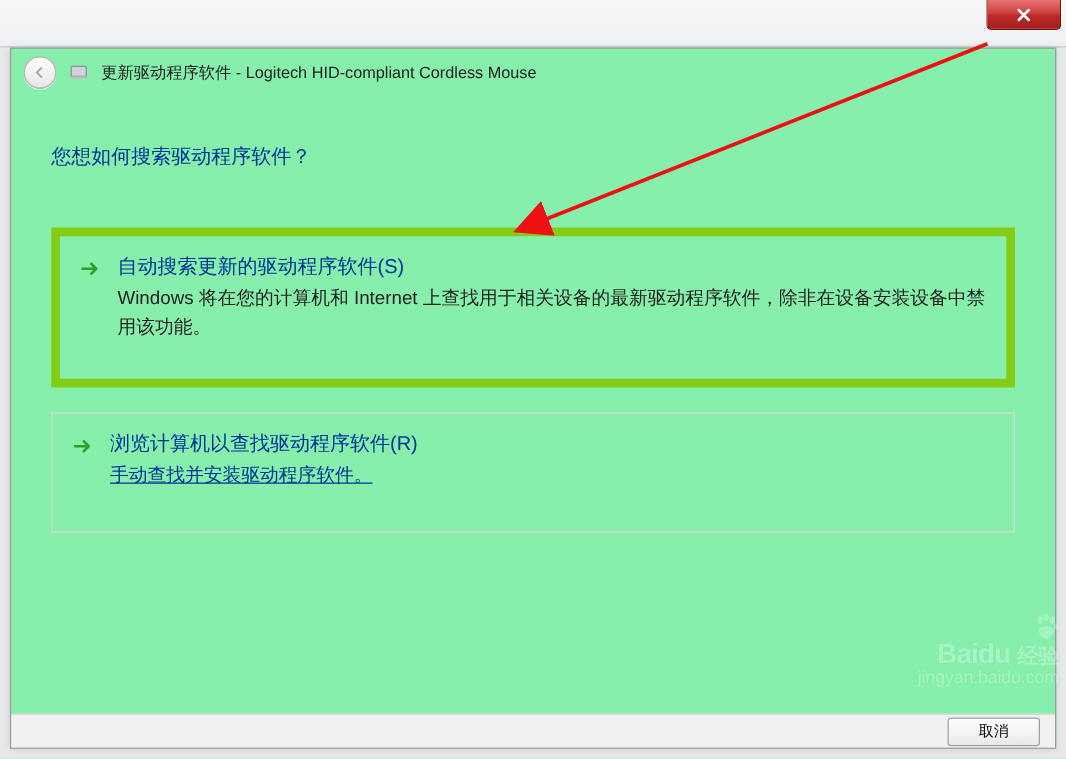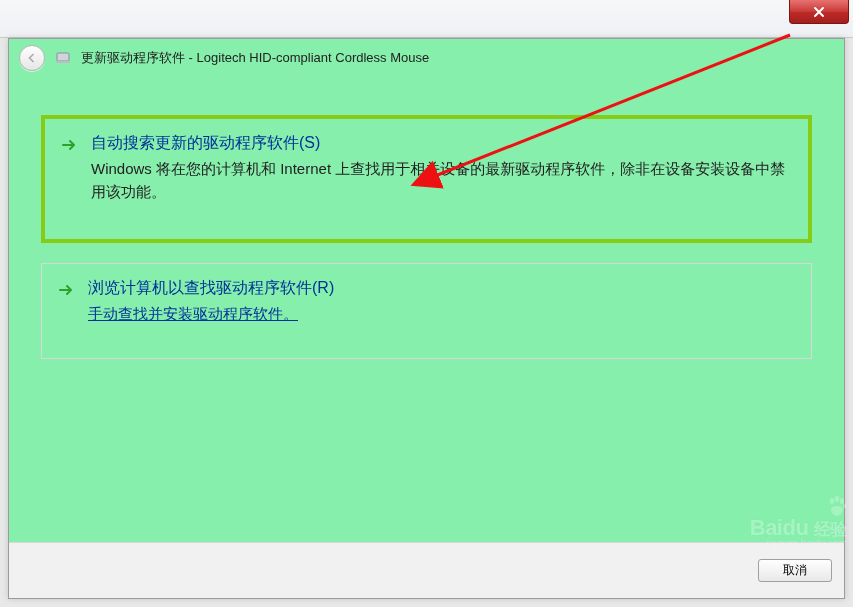--- a/index.html
+++ b/index.html
@@ -100,21 +100,21 @@
     }
     .option-card {
       border: 1px solid #d8d8d8;
       padding: 14px 16px 14px 16px;
       margin-bottom: 20px;
       min-height: 80px;
       cursor: pointer;
       position: relative;
     }
     .option-card.selected {
-      border: 4px solid #84cc16;
+      border: 7px solid #84cc16;
     }
     .option-card.tall {
       min-height: 128px;
     }
     .option-card.short {
       min-height: 96px;
     }
     .option-inner {
       display: flex;
       align-items: flex-start;
@@ -143,21 +143,21 @@
       color: #003399;
       text-decoration: underline;
     }
     .dialog-footer {
       display: flex;
       justify-content: flex-end;
       align-items: center;
       padding: 10px 12px;
       border-top: 1px solid #d8d8d8;
       background: #f1f1f1;
-      height: 56px;
+      height: 27px;
     }
     .footer-btn {
       min-width: 74px;
       height: 23px;
       font-size: 12px;
       background: linear-gradient(180deg, #fefefe, #e9e9e9);
       border: 1px solid #9f9f9f;
       border-radius: 3px;
       cursor: pointer;
       padding: 0 14px;
@@ -186,21 +186,21 @@
     .wm-top {
       font-size: 22px;
       font-weight: bold;
       letter-spacing: -0.5px;
     }
     .wm-top .cn {
       font-size: 17px;
       font-weight: bold;
     }
     .wm-bottom {
-      font-size: 10px;
+      font-size: 14px;
       margin-top: -3px;
     }
     .wm-paw {
       position: absolute;
       right: -2px;
       top: -20px;
     }
   </style>
 </head>
 <body>
@@ -224,20 +224,21 @@
     <div class="header-icon">
       <svg width="16" height="16" viewBox="0 0 16 16">
         <rect x="2" y="3" width="12" height="8" rx="1" fill="#cfd4da" stroke="#8a8f96" stroke-width="1"></rect>
         <rect x="1" y="11" width="14" height="2" rx="1" fill="#b9bec5"></rect>
       </svg>
     </div>
     <span class="header-title">更新驱动程序软件 - Logitech HID-compliant Cordless Mouse</span>
   </div>
 
   <div class="dialog-body">
+    <div class="question">您想如何搜索驱动程序软件？</div>
 
     <div class="option-card selected tall">
       <div class="option-inner">
         <div class="arrow-icon">
           <svg width="16" height="16" viewBox="0 0 16 16">
             <path d="M2 8 L12 8 M9 4 L13 8 L9 12" stroke="#29a329" stroke-width="2" fill="none" stroke-linecap="round" stroke-linejoin="round"></path>
           </svg>
         </div>
         <div class="option-text">
           <div class="option-title">自动搜索更新的驱动程序软件(S)</div>

